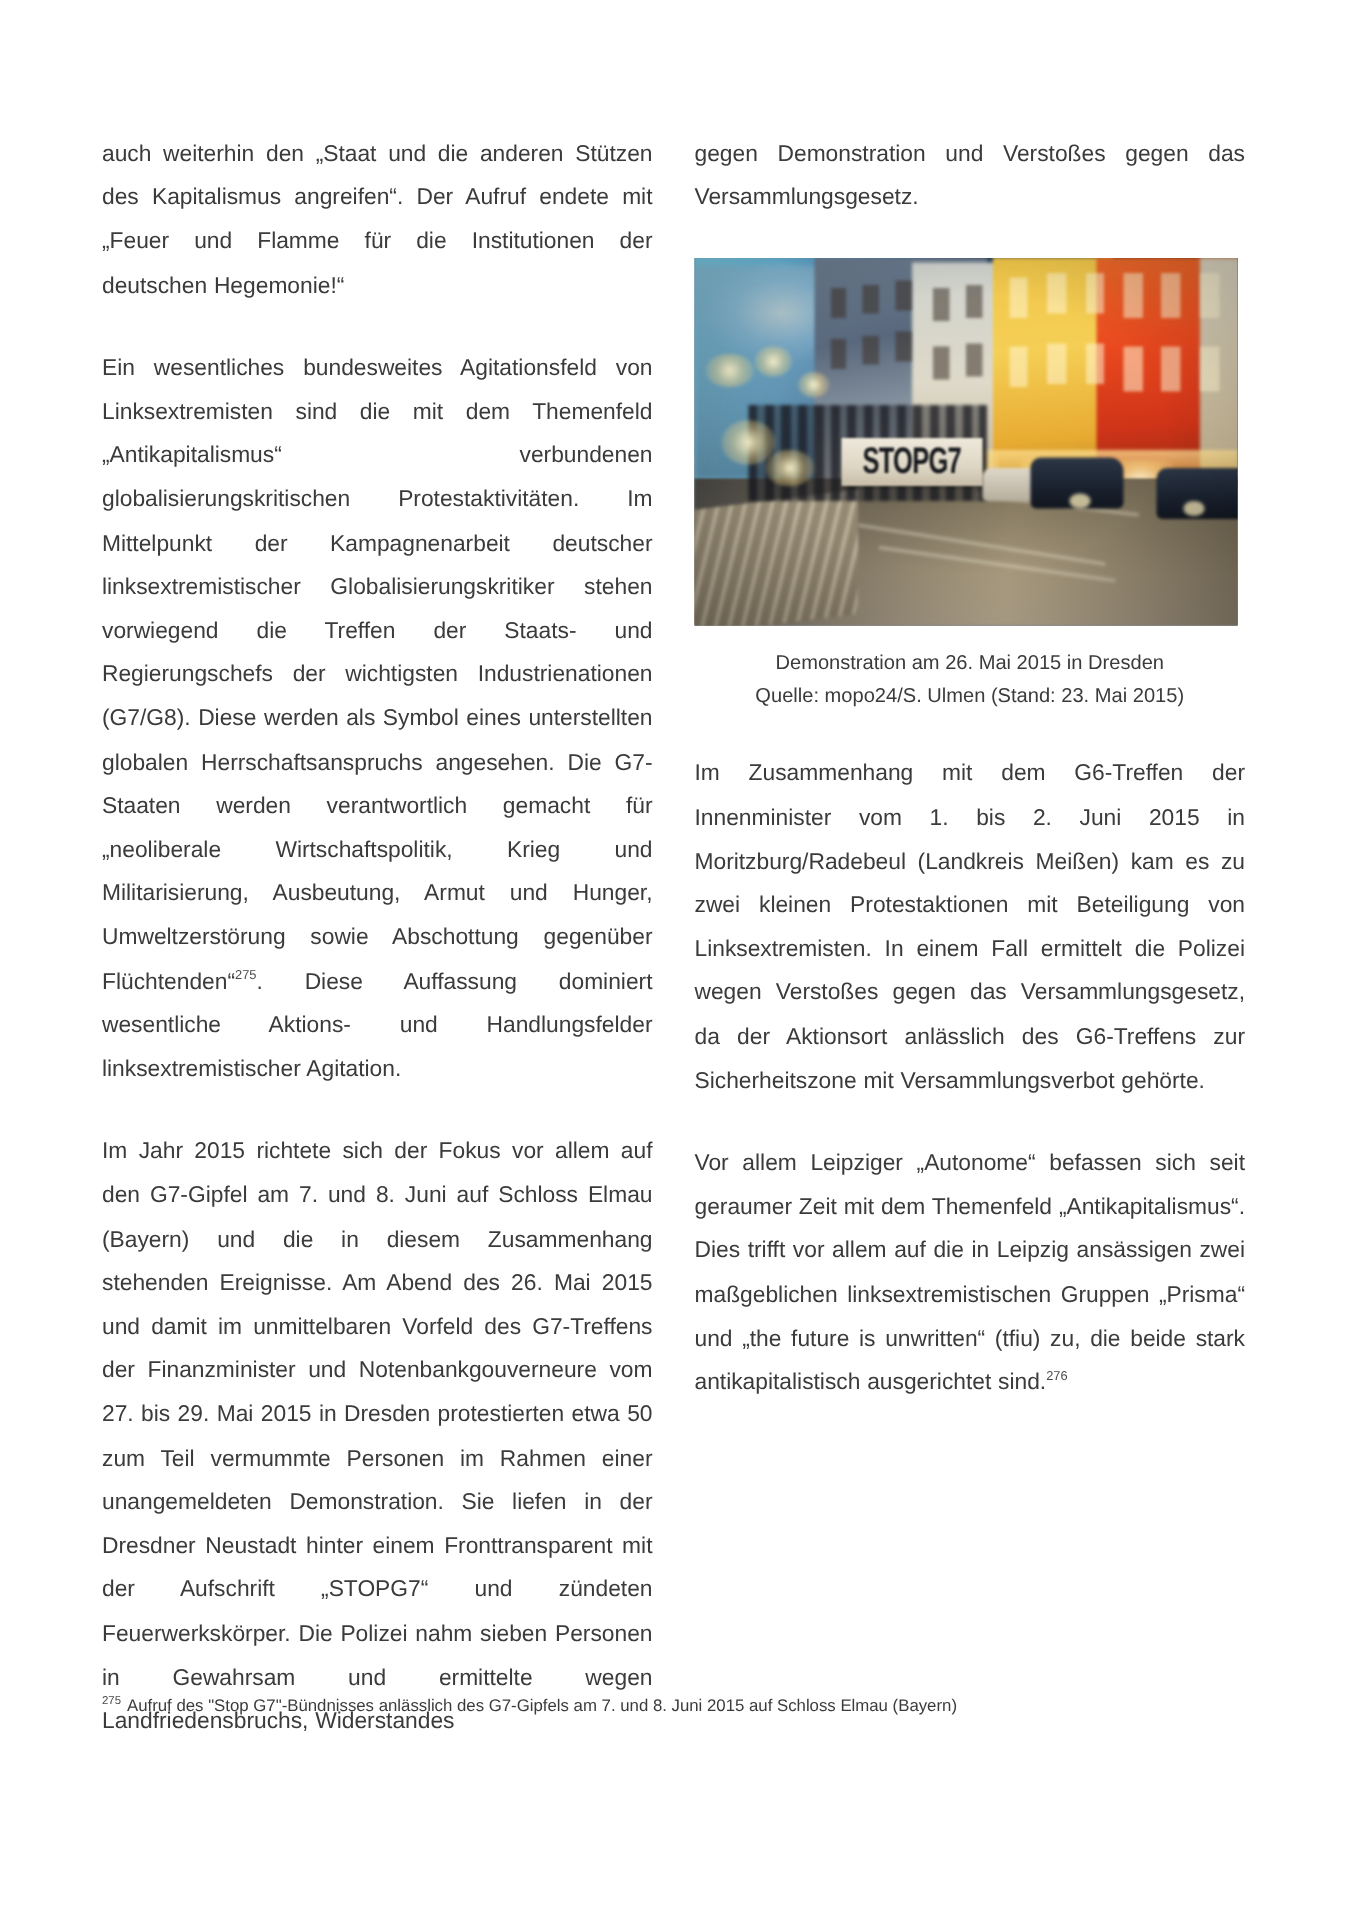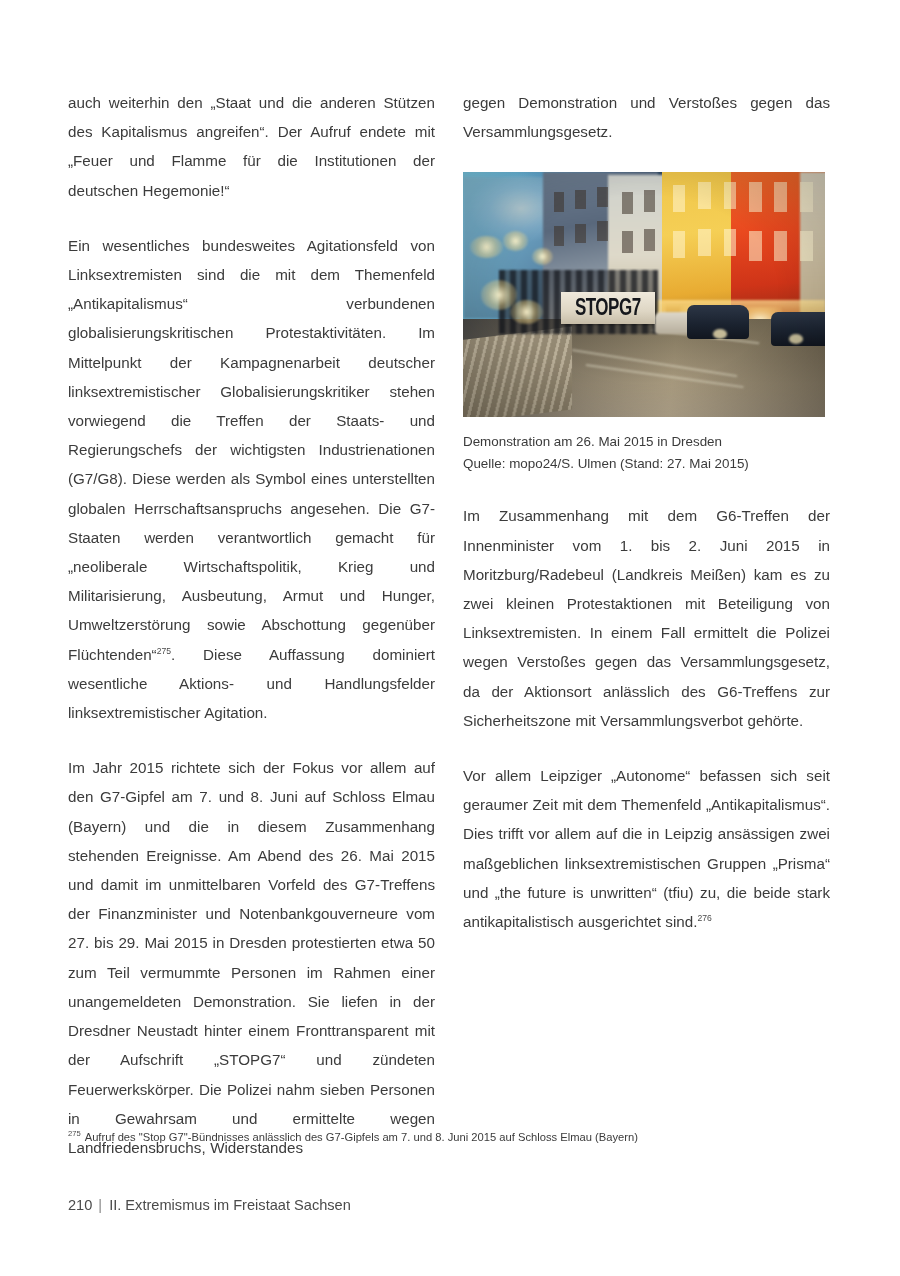--- a/index.html
+++ b/index.html
@@ -52,20 +52,21 @@
     font-size: 8.6px;
     vertical-align: super;
     line-height: 0;
     color: #4a4a4a;
   }
 
   
   .figure {
     margin: 0 0 4px 0;
     padding: 0;
+    text-align: center;
   }
   .photo {
     position: relative;
     width: 362px;
     height: 245px;
     overflow: hidden;
     background: #1b2430;
   }
   .photo-inner { position: absolute; inset: 0; }
 
@@ -350,30 +351,29 @@
             <div class="ph-lamp" style="left:5%;top:44%;width:10%;height:12%;"></div>
             <div class="ph-lamp" style="left:13%;top:52%;width:9%;height:10%;"></div>
 
             <div class="ph-blur"></div>
             <div class="ph-vig"></div>
           </div>
         </div>
 
         <figcaption class="caption">
           <div>Demonstration am 26. Mai 2015 in Dresden</div>
-          <div>Quelle: mopo24/S. Ulmen (Stand: 27. Mai 2015)</div>
+          <div>Quelle: mopo24/S. Ulmen (Stand: 23. Mai 2015)</div>
         </figcaption>
       </figure>
 
       <p class="para" style="margin-top:26px;">Im Zusammenhang mit dem G6-Treffen der Innenminister vom 1. bis 2. Juni 2015 in Moritzburg/Radebeul (Landkreis Meißen) kam es zu zwei kleinen Protestaktionen mit Beteiligung von Linksextremisten. In einem Fall ermittelt die Polizei wegen Verstoßes gegen das Versammlungsgesetz, da der Aktionsort anlässlich des G6-Treffens zur Sicherheitszone mit Versammlungsverbot gehörte.</p>
 
       <p class="para nogap"><span>Vor allem Leipziger „Autonome“ befassen sich seit geraumer Zeit mit dem Themenfeld „Antikapitalismus“. Dies trifft vor allem auf die in Leipzig ansässigen zwei maßgeblichen linksextremistischen Gruppen „Prisma“ und „the future is unwritten“ (tfiu) zu, die beide stark antikapitalistisch ausgerichtet sind.</span><sup class="fn">276</sup></p>
 
     </div>
   </div>
 
   <div class="footnotes">
     <div class="footnote"><span class="marker">275</span><span>Aufruf des "Stop G7"-Bündnisses anlässlich des G7-Gipfels am 7. und 8. Juni 2015 auf Schloss Elmau (Bayern)</span></div>
   </div>
 
-  <div class="page-footer"><span>210</span><span class="sep">|</span><span>II. Extremismus im Freistaat Sachsen</span></div>
 
 </div>
 
 </body></html>

